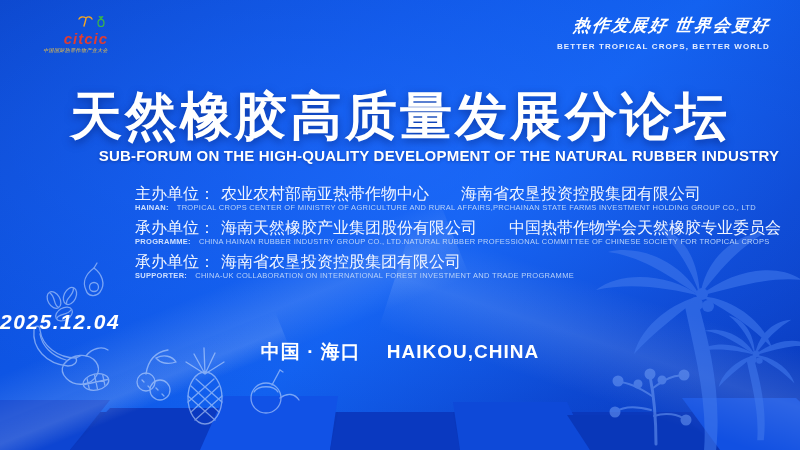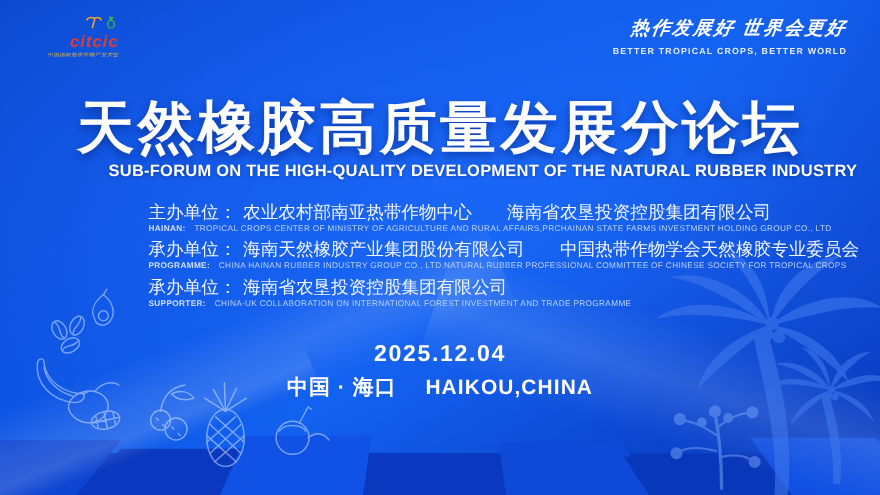--- a/index.html
+++ b/index.html
@@ -31,22 +31,22 @@
   
   .credits{position:absolute;left:135px;top:186px;right:40px;}
   .credit-row{margin-bottom:7px;}
   .c-zh{font-size:16px;color:#f2f6ff;line-height:15px;white-space:nowrap;}
   .c-zh .lbl{margin-right:6px;}
   .c-zh .org + .org{margin-left:32px;}
   .c-en{font-size:7.5px;color:#b9d2f9;line-height:10px;margin-top:2px;letter-spacing:.3px;white-space:nowrap;}
   .c-en .lbl{font-weight:bold;margin-right:8px;color:#cfe0ff;}
   .c-en .org + .org{}
   
-  .date{position:absolute;top:310px;left:0;width:100%;text-align:center;
-    font-size:21px;font-weight:800;letter-spacing:1.5px;}
+  .date{position:absolute;top:310px;left:0;width:100%;
+    font-size:21px;font-weight:800;letter-spacing:1.5px;font-style:italic;}
   .loc{position:absolute;top:339px;left:0;width:100%;text-align:center;
     font-size:19px;font-weight:800;letter-spacing:1px;}
   .loc .loc-en{margin-left:26px;}
 </style>
 </head>
 <body>
 
 <div class="stage">
 
   <svg class="decor" width="800" height="450" viewBox="0 0 800 450">

